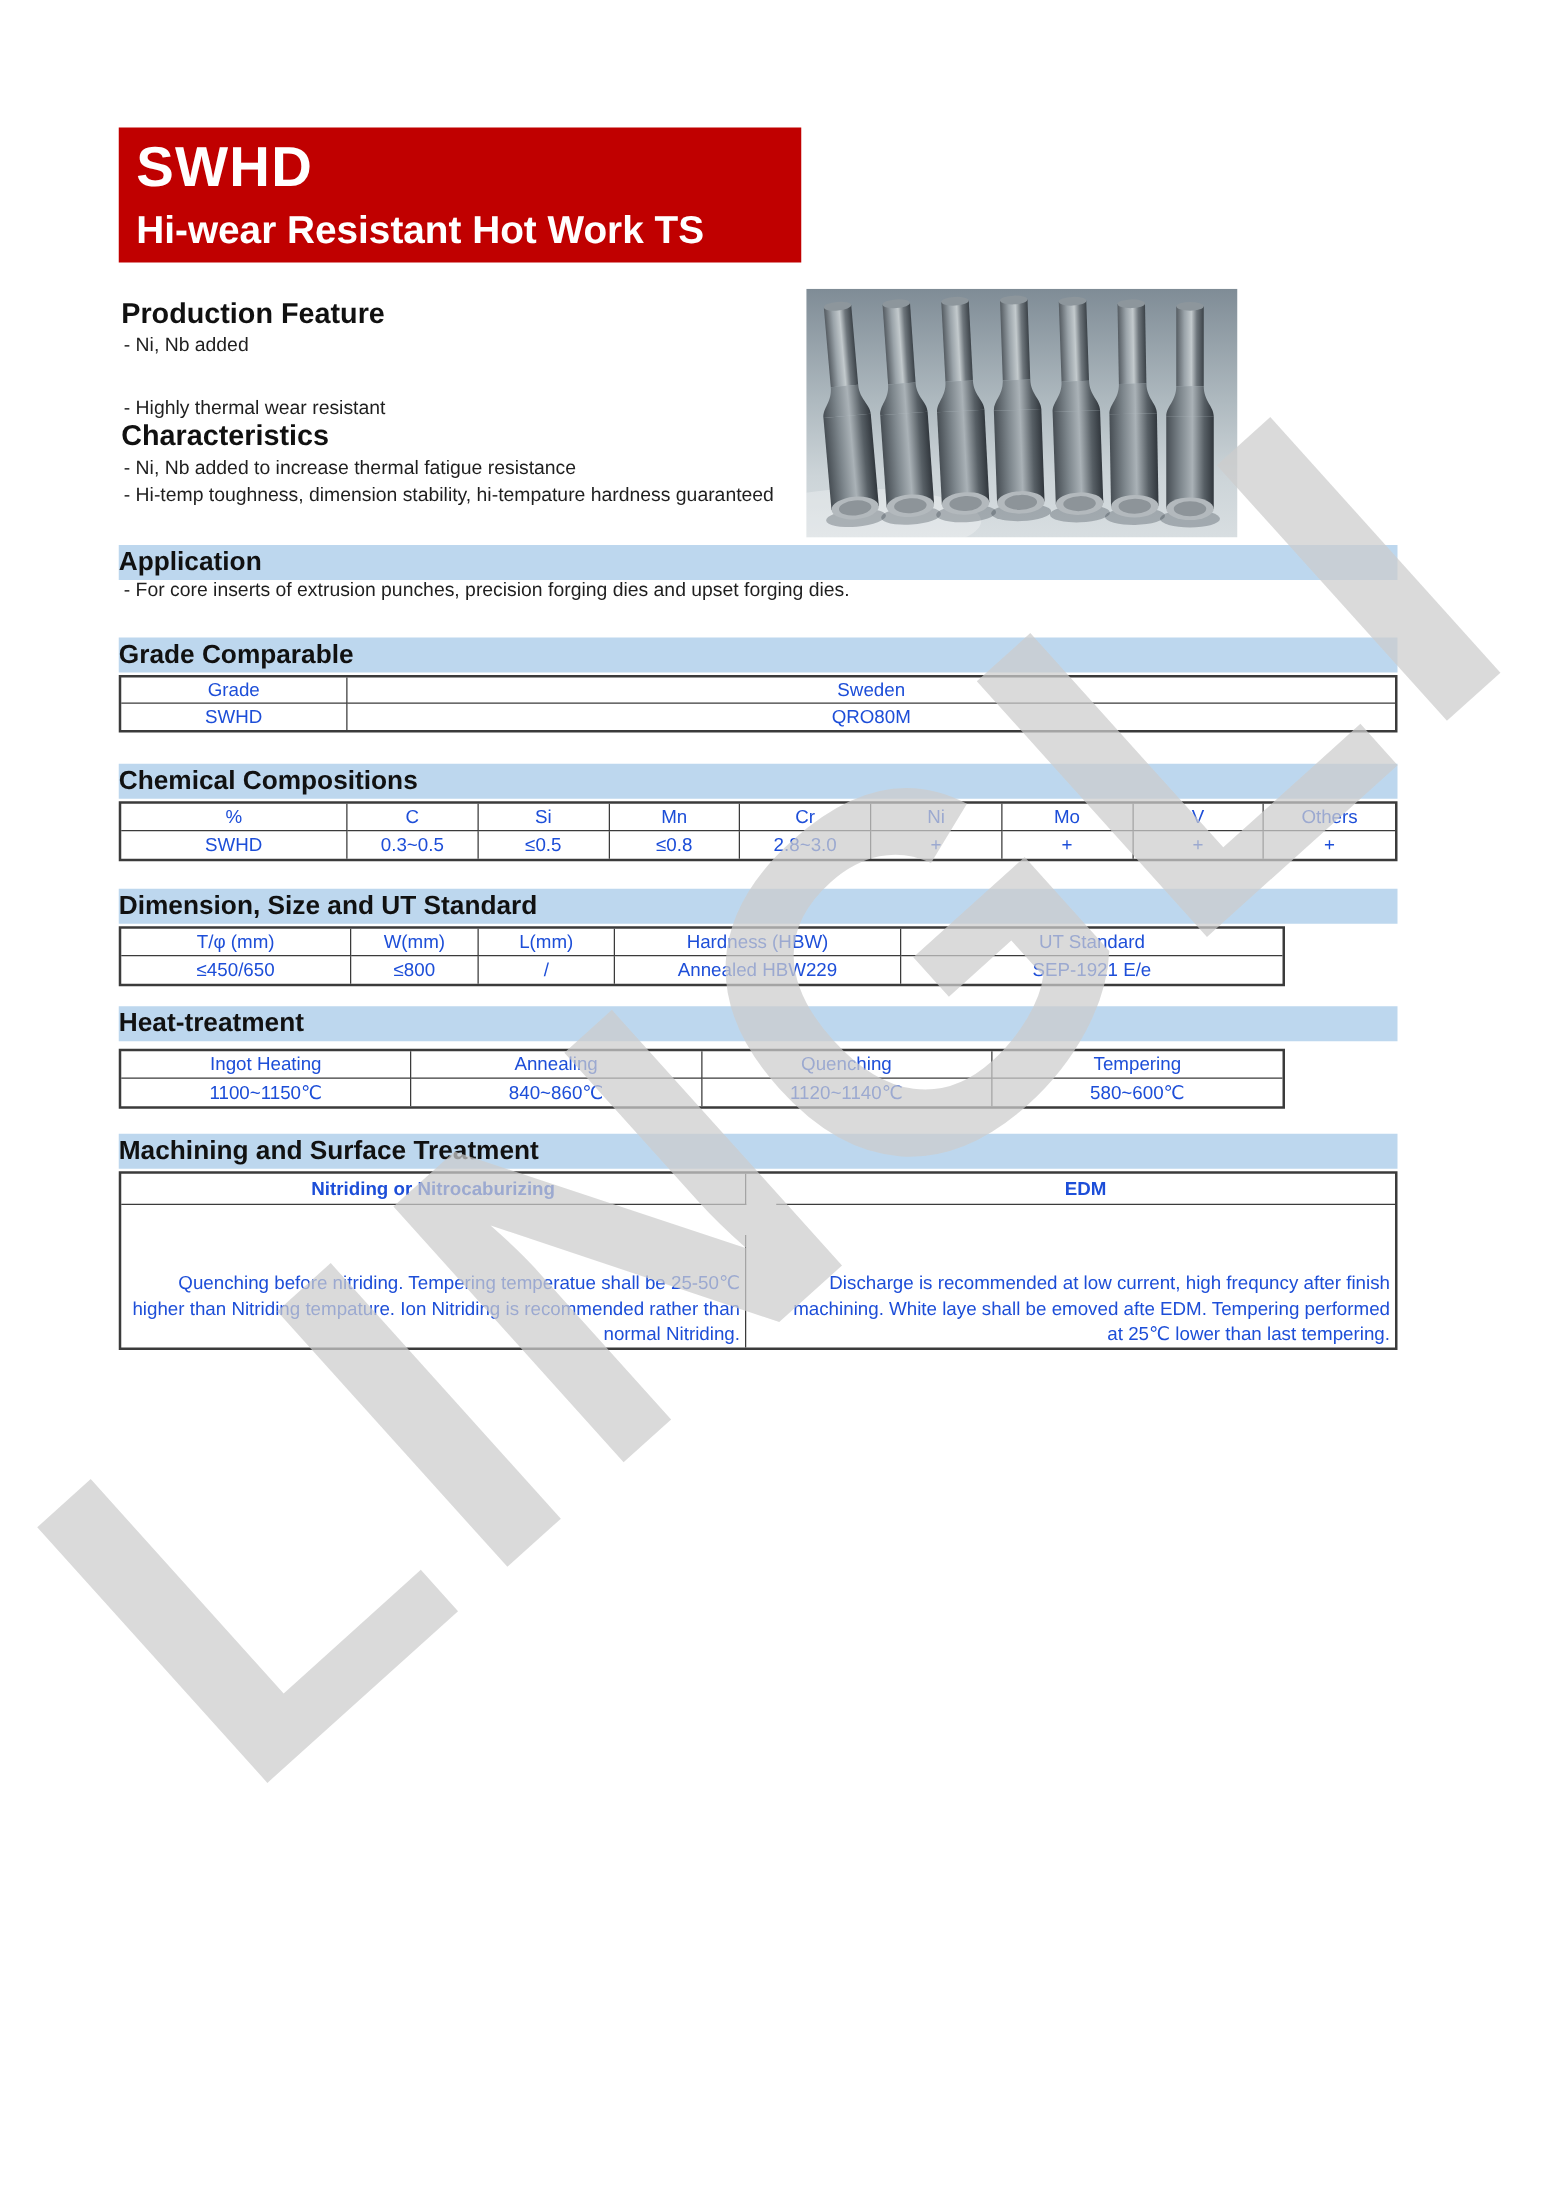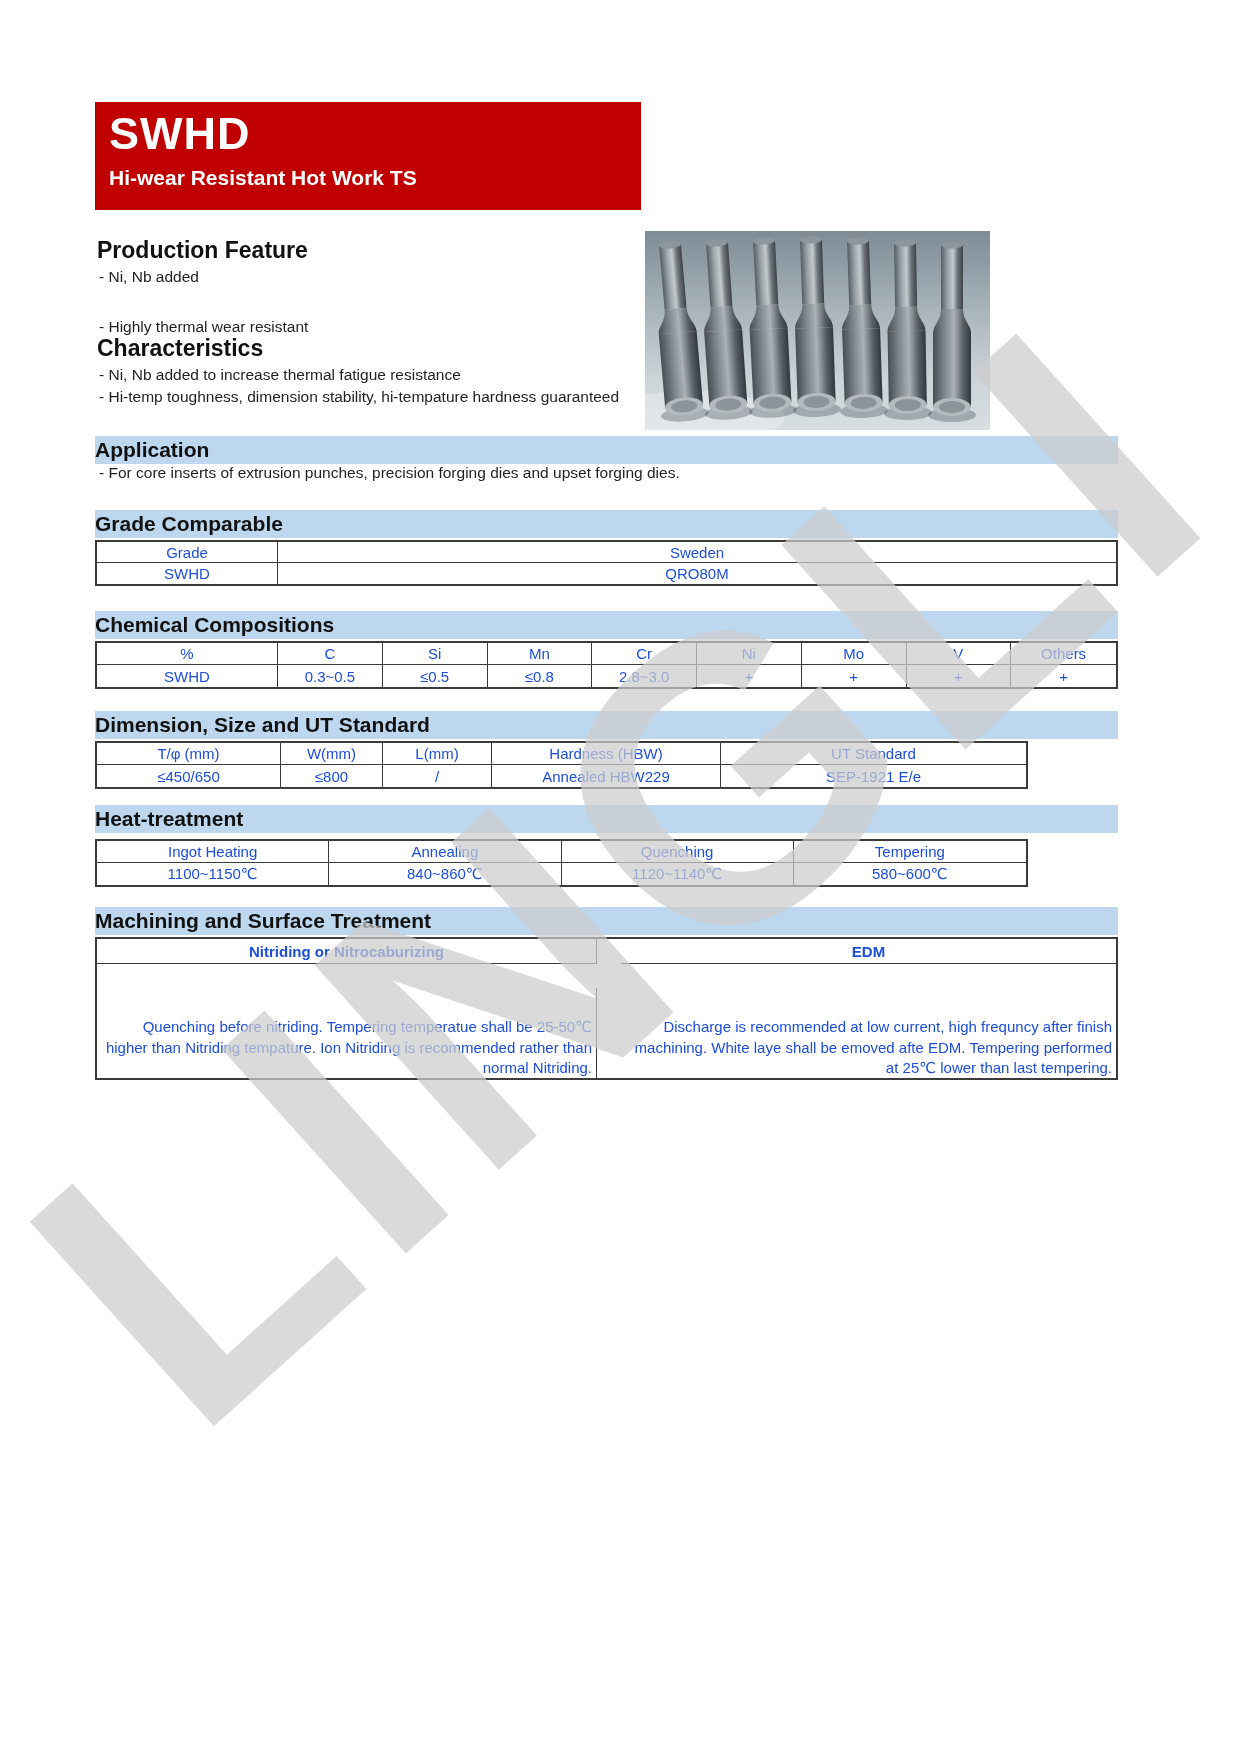--- a/index.html
+++ b/index.html
@@ -22,21 +22,21 @@
     left:95px; top:102px; width:546px; height:108px;
     background:#C00000; color:#ffffff;
     z-index:1;
   }
   #banner .title{
     position:absolute; left:14px; top:6px;
     font-size:45px; font-weight:bold; letter-spacing:1px;
   }
   #banner .subtitle{
     position:absolute; left:14px; top:64px;
-    font-size:21px; font-weight:bold;
+    font-size:31px; font-weight:bold;
   }
 
   
   .h-plain{
     font-size:23px; font-weight:bold; color:#111111; z-index:1;
   }
   
   .bullet{
     font-size:15.5px; color:#1f1f1f; z-index:1; white-space:nowrap;
   }

